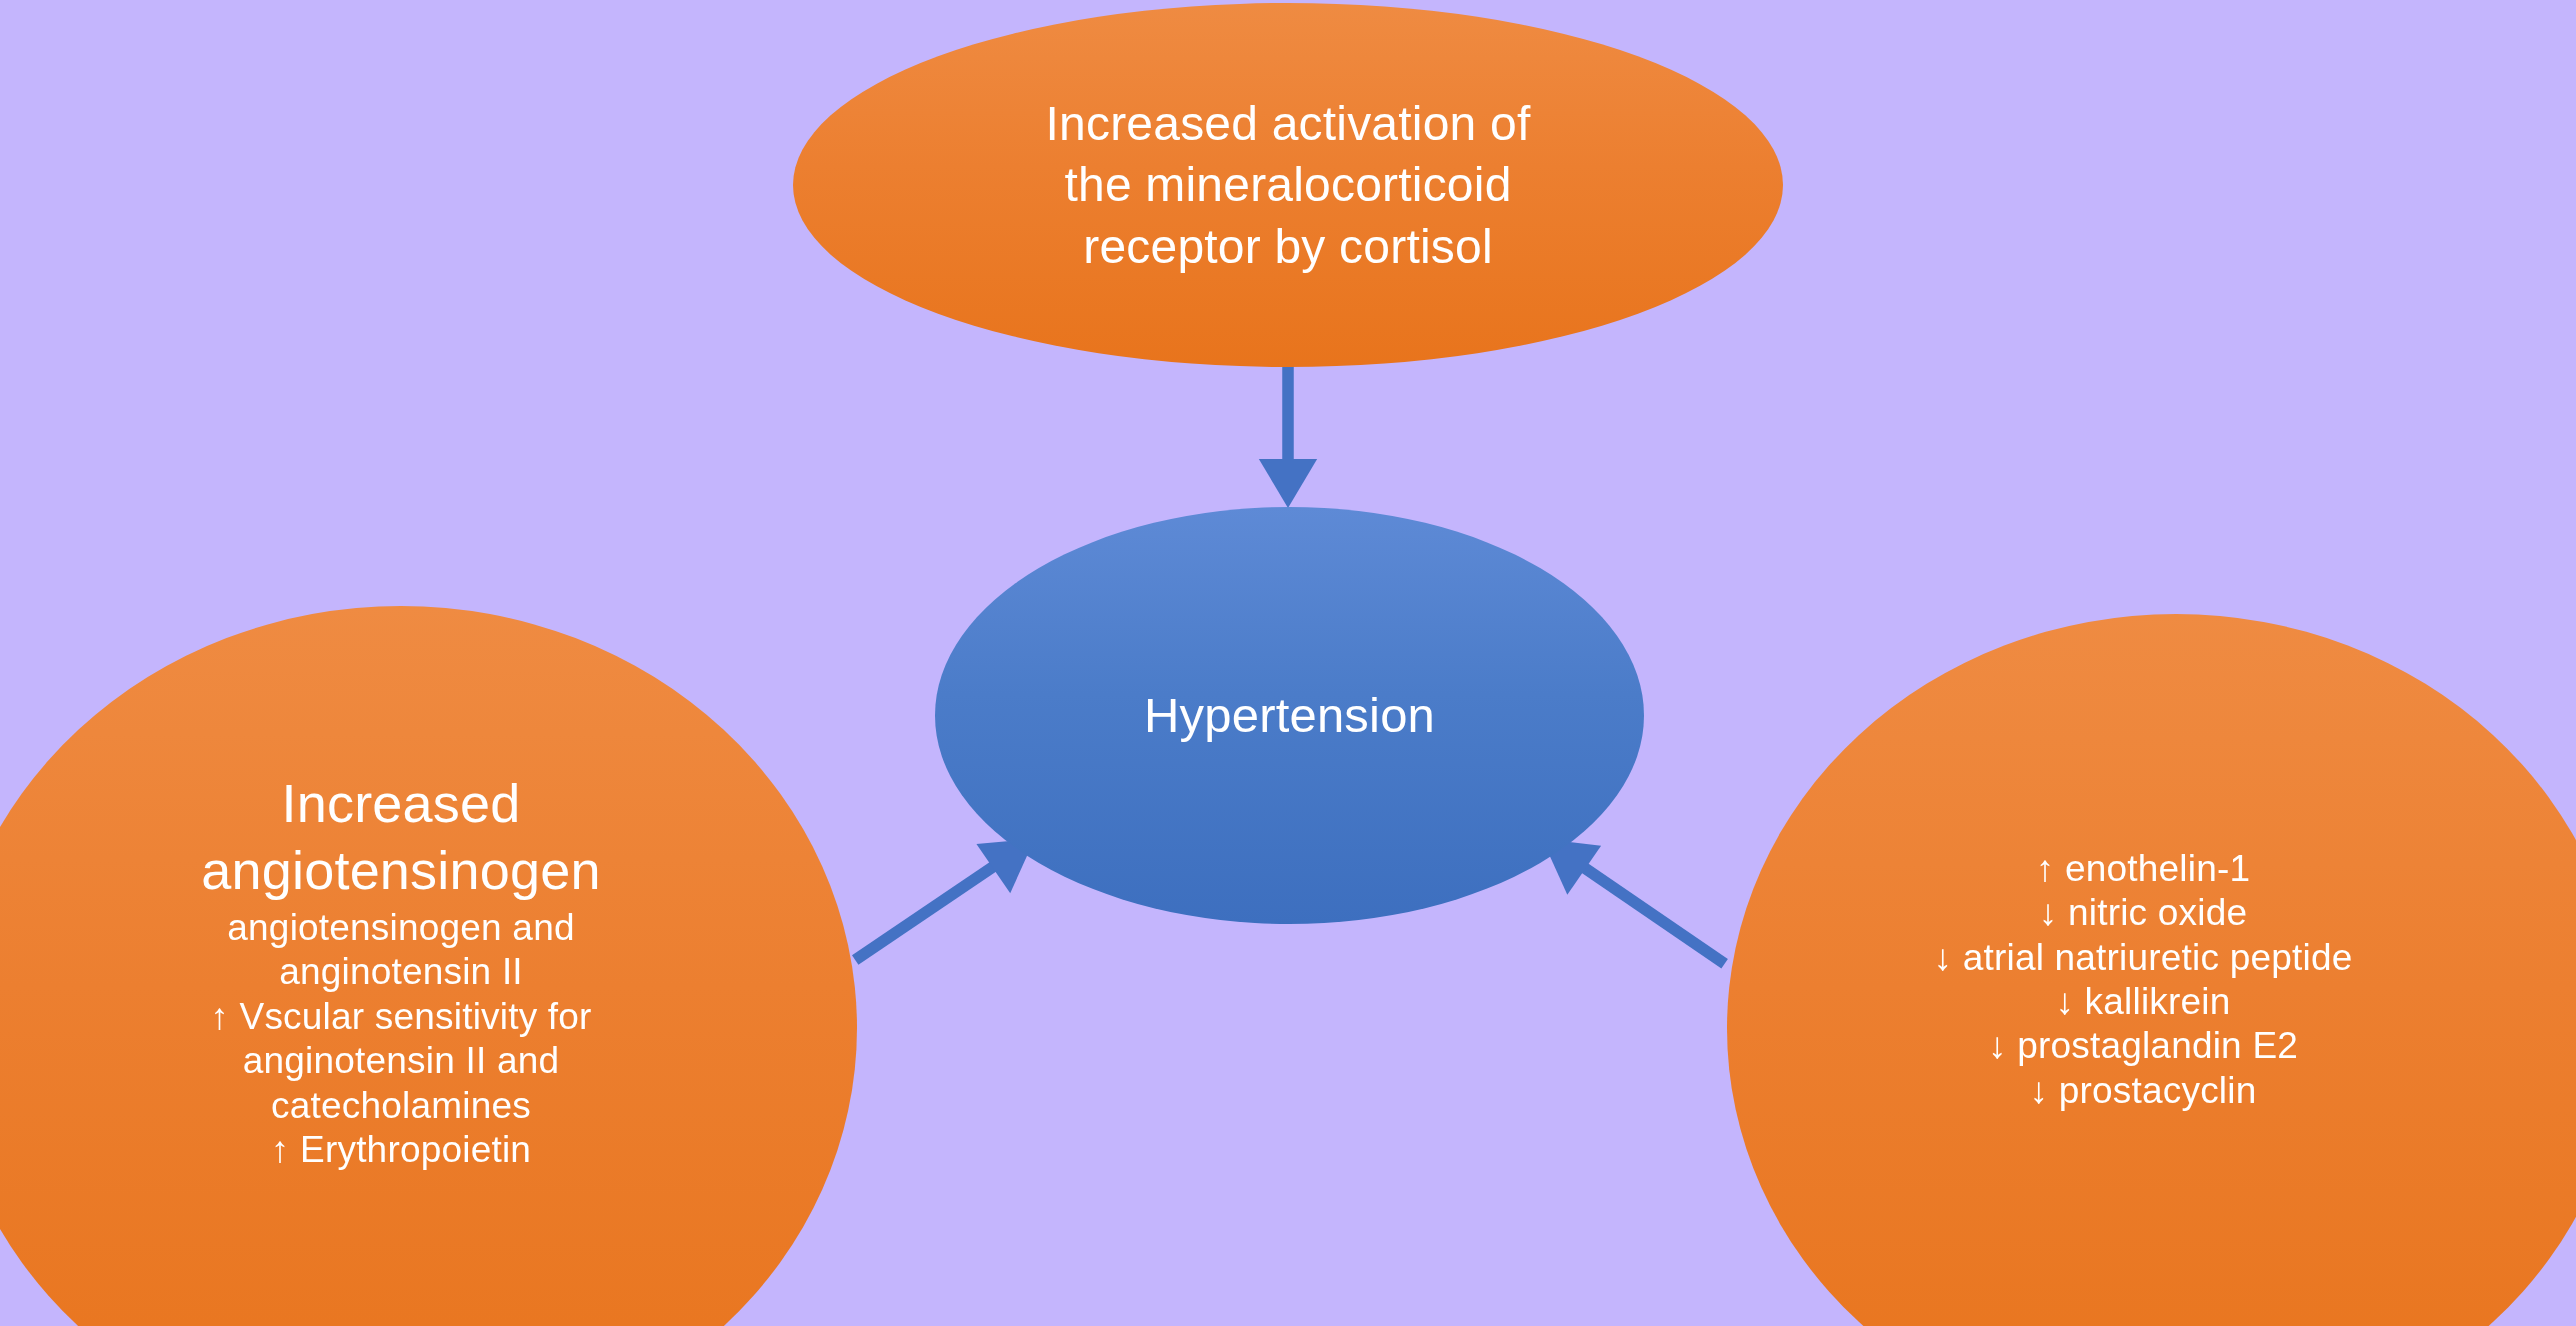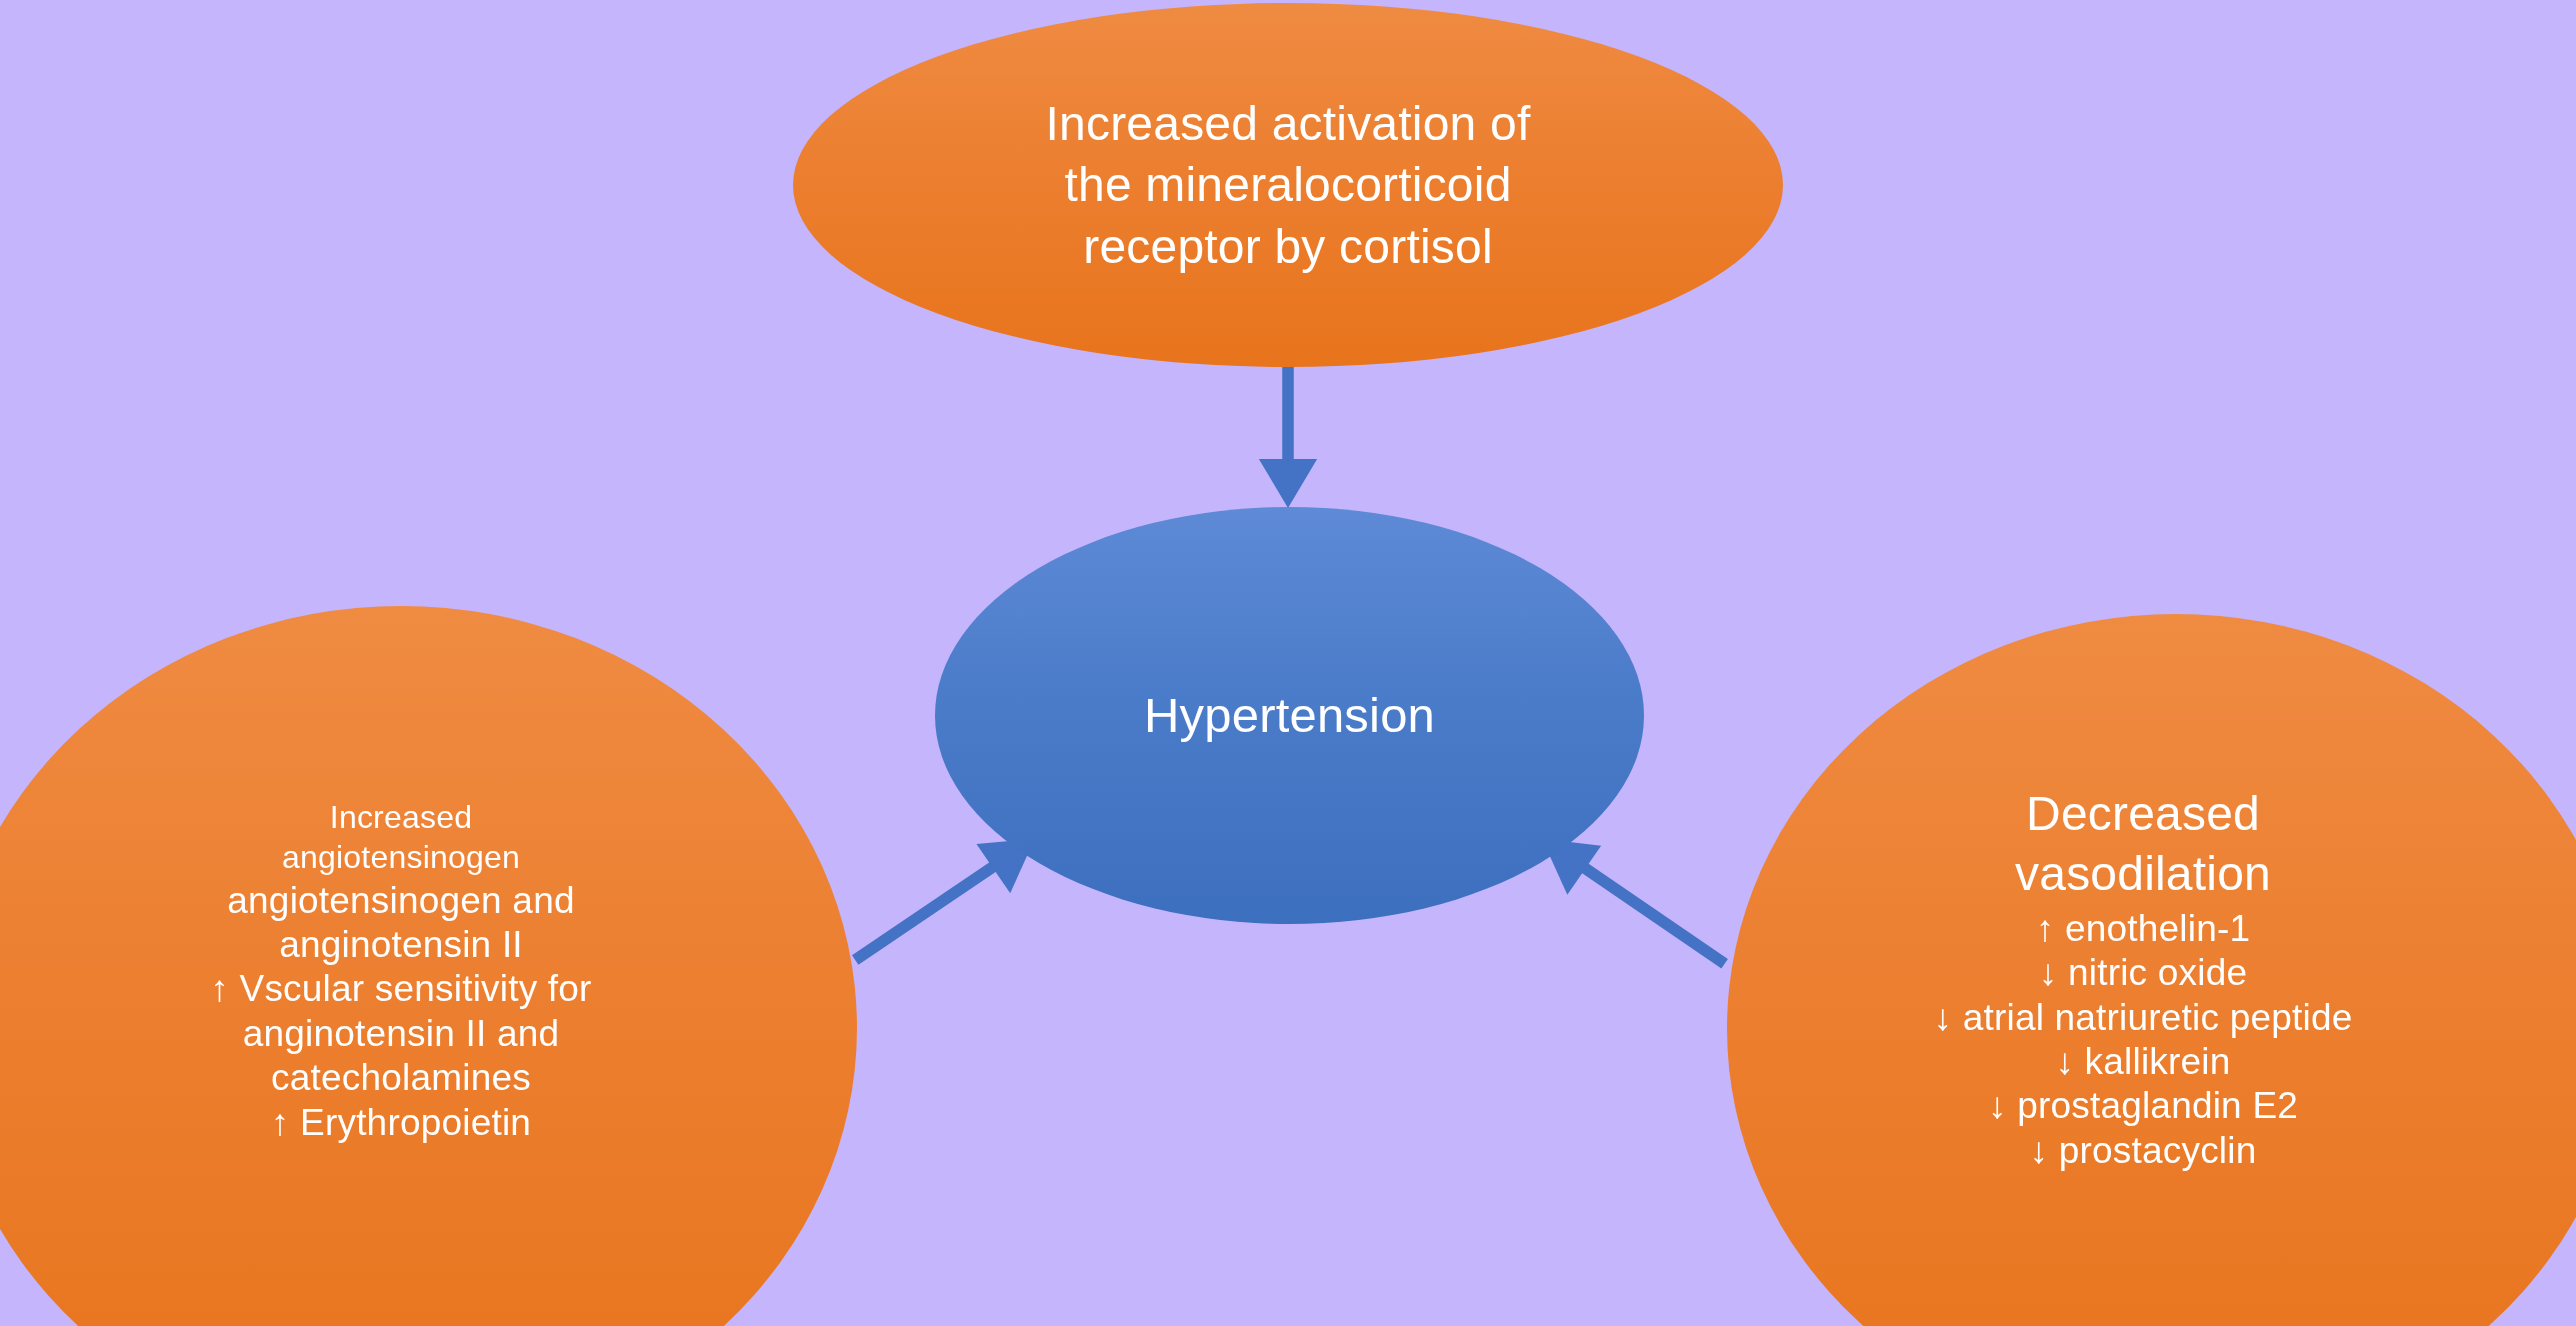--- a/index.html
+++ b/index.html
@@ -68,21 +68,21 @@
     left: -55px;
     top: 606px;
     width: 912px;
     height: 844px;
   }
   #node-left .node-text {
     width: 675px;
     padding-bottom: 114px;
   }
   #node-left .heading {
-    font-size: 32px;
+    font-size: 54px;
     line-height: 1.25;
   }
   #node-left .detail {
     font-size: 37px;
     line-height: 1.2;
     margin-top: 1.5px;
   }
 
   
   #node-right {
@@ -162,24 +162,20 @@
         <div>↑ Vscular sensitivity for</div>
         <div>anginotensin II and</div>
         <div>catecholamines</div>
         <div>↑ Erythropoietin</div>
       </div>
     </div>
   </div>
 
   <div class="ellipse ellipse-orange" id="node-right">
     <div class="node-text">
-      <div class="heading">
-        <div>Decreased</div>
-        <div>vasodilation</div>
-      </div>
       <div class="detail">
         <div>↑ enothelin-1</div>
         <div>↓ nitric oxide</div>
         <div>↓ atrial natriuretic peptide</div>
         <div>↓ kallikrein</div>
         <div>↓ prostaglandin E2</div>
         <div>↓ prostacyclin</div>
       </div>
     </div>
   </div>

